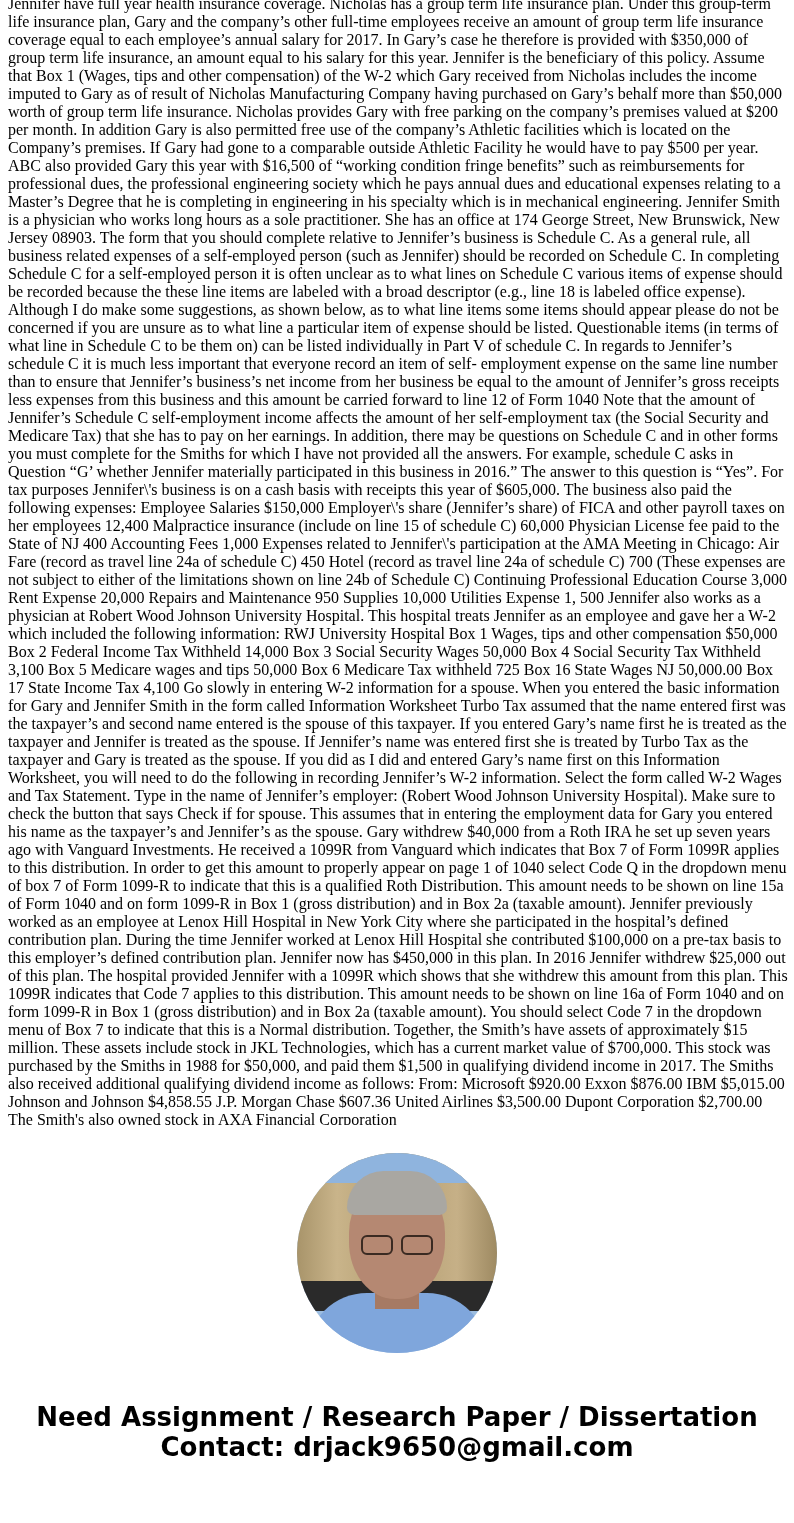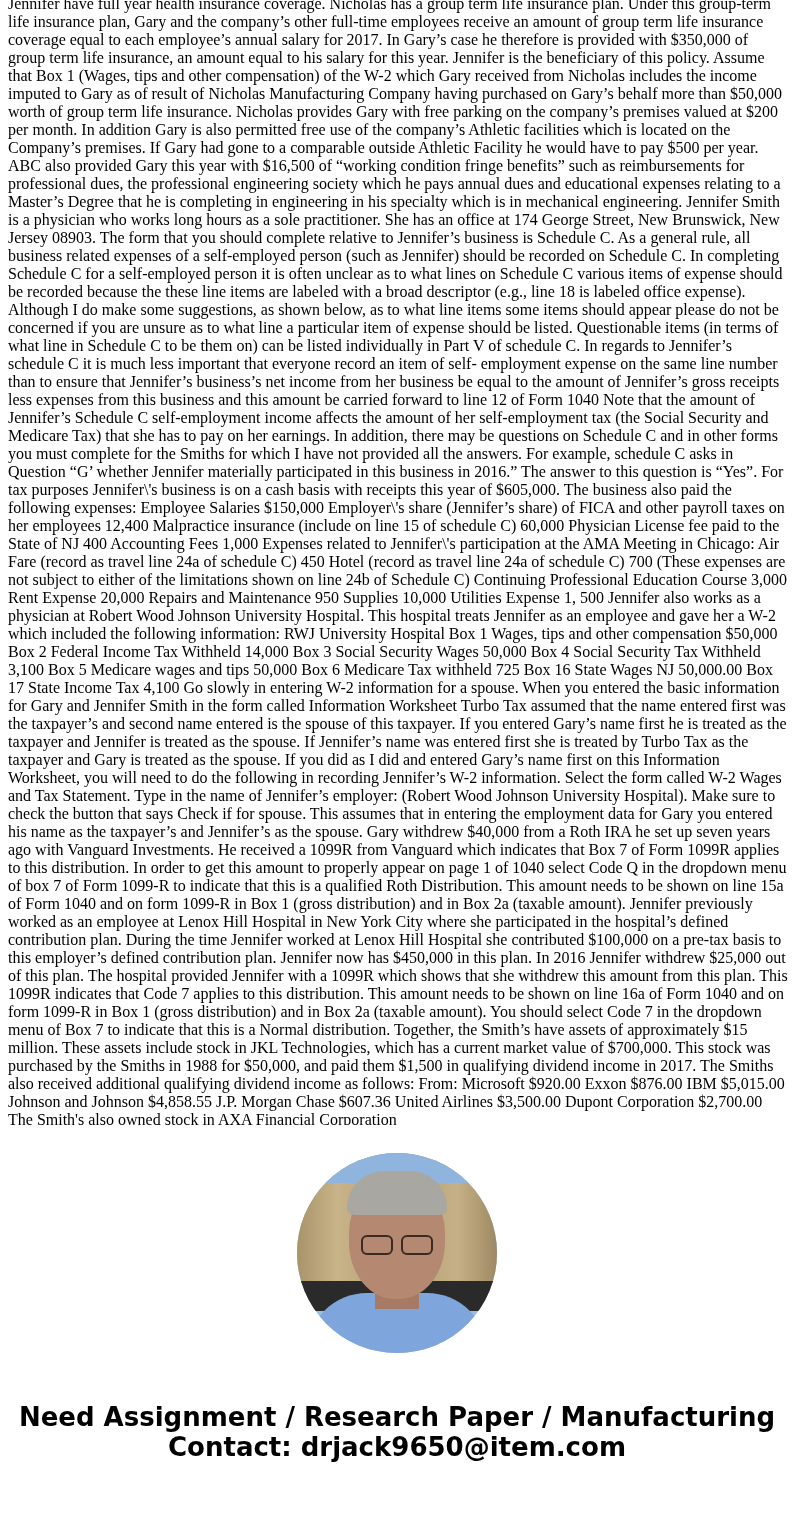--- a/index.html
+++ b/index.html
@@ -48,15 +48,15 @@
   <div class="neck"></div>
   <div class="face"></div>
   <div class="hair"></div>
   <div class="glasses">
     <span style="left:0"></span>
       <span style="left:40px"></span>
   </div>
 </div>
 
 <div class="promo">
-  <div>Need Assignment / Research Paper / Manufacturing</div>
-  <div>Contact: drjack9650@item.com</div>
+  <div>Need Assignment / Research Paper / Dissertation</div>
+  <div>Contact: drjack9650@gmail.com</div>
 </div>
 
 </body></html>

